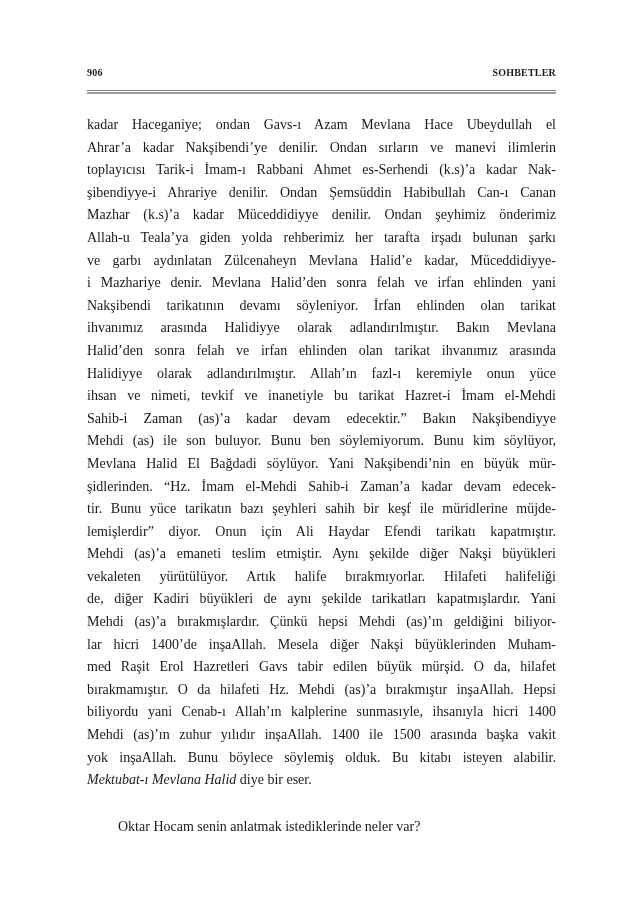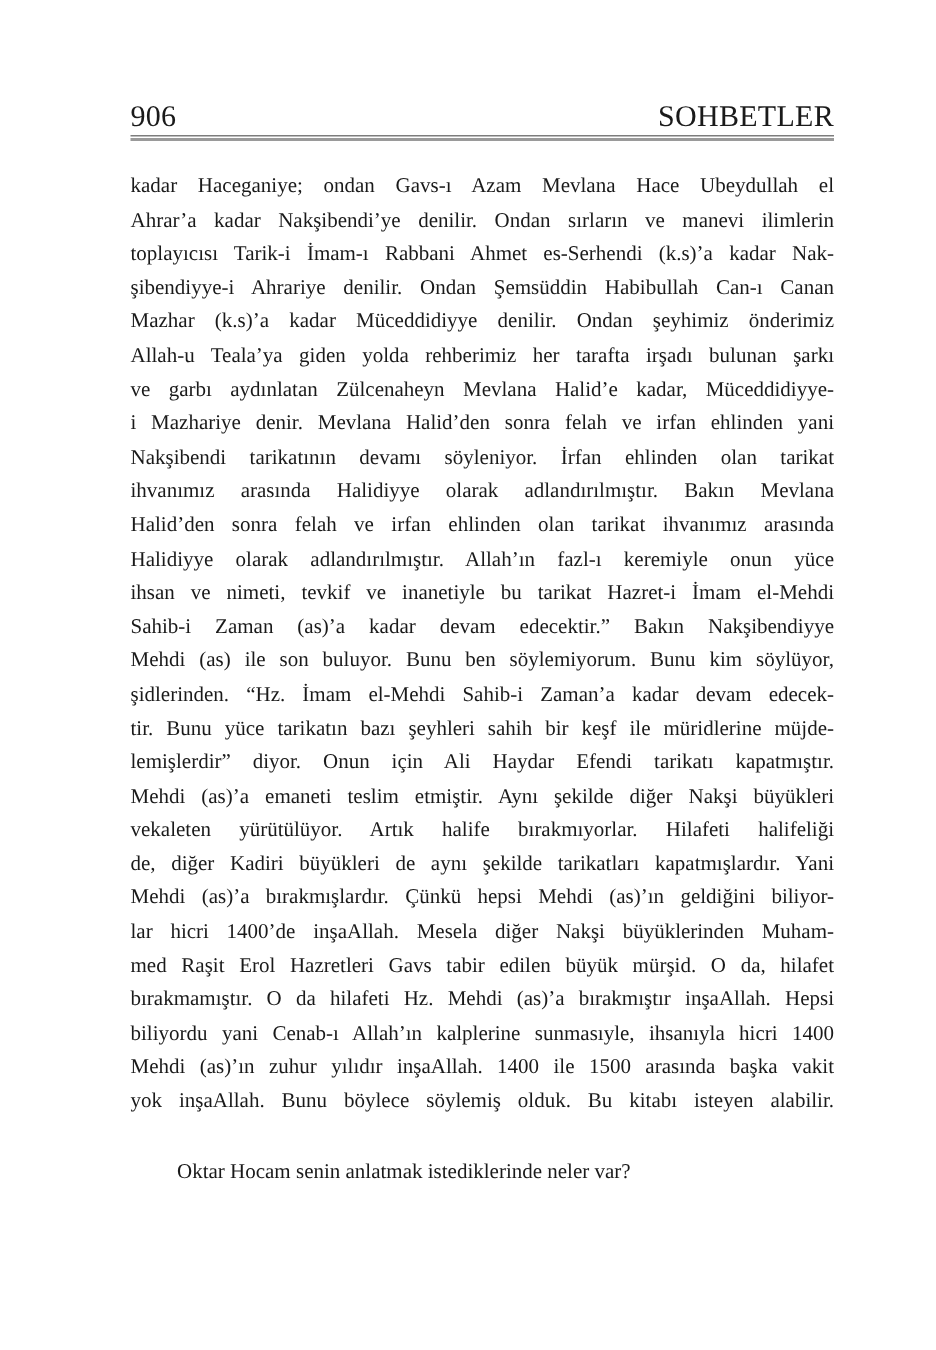--- a/index.html
+++ b/index.html
@@ -1,19 +1,19 @@
 <!DOCTYPE html>
 <html><head>
   <meta charset="utf-8">
   <style>
     html, body { margin: 0; padding: 0; background: #ffffff; }
     body { width: 624px; height: 900px; position: relative; overflow: hidden;
       font-family: "Liberation Serif", "DejaVu Serif", serif; color: #1a1a1a; }
     .header { position: absolute; left: 87px; top: 67px; width: 469px; height: 20px; }
-    .page-number, .running-title { position: absolute; top: 0; font-weight: normal; font-size: 20px; letter-spacing: 0.2px; }
+    .page-number, .running-title { position: absolute; top: 0; font-weight: bold; font-size: 10px; letter-spacing: 0.2px; }
     .page-number { left: 0; }
     .running-title { right: 0; margin-left: 17px; }
     .rule { position: absolute; left: 87px; width: 469px; background: #7d7d7d; }
     .rule.top { top: 90px; height: 1px; }
     .rule.bottom { top: 92px; height: 2px; background: #9a9a9a; }
     .body-text { position: absolute; left: 87px; top: 114px; width: 469px; font-size: 14px; line-height: 22.6px; }
     .para { margin: 0; text-align: justify; hyphens: manual; }
     .para .line { display: block; text-align: justify; text-align-last: justify; white-space: nowrap; }
     .para .line.last { text-align-last: left; }
     .para2 { margin: 24px 0 0 0; text-indent: 31px; }
@@ -39,28 +39,30 @@
       <span class="line">Allah-u Teala’ya giden yolda rehberimiz her tarafta irşadı bulunan şarkı</span>
       <span class="line">ve garbı aydınlatan Zülcenaheyn Mevlana Halid’e kadar, Müceddidiyye-</span>
       <span class="line">i Mazhariye denir. Mevlana Halid’den sonra felah ve irfan ehlinden yani</span>
       <span class="line">Nakşibendi tarikatının devamı söyleniyor. İrfan ehlinden olan tarikat</span>
       <span class="line">ihvanımız arasında Halidiyye olarak adlandırılmıştır. Bakın Mevlana</span>
       <span class="line">Halid’den sonra felah ve irfan ehlinden olan tarikat ihvanımız arasında</span>
       <span class="line">Halidiyye olarak adlandırılmıştır. Allah’ın fazl-ı keremiyle onun yüce</span>
       <span class="line">ihsan ve nimeti, tevkif ve inanetiyle bu tarikat Hazret-i İmam el-Mehdi</span>
       <span class="line">Sahib-i Zaman (as)’a kadar devam edecektir.” Bakın Nakşibendiyye</span>
       <span class="line">Mehdi (as) ile son buluyor. Bunu ben söylemiyorum. Bunu kim söylüyor,</span>
+      <span class="line">Mevlana Halid El Bağdadi söylüyor. Yani Nakşibendi’nin en büyük mür-</span>
       <span class="line">şidlerinden. “Hz. İmam el-Mehdi Sahib-i Zaman’a kadar devam edecek-</span>
       <span class="line">tir. Bunu yüce tarikatın bazı şeyhleri sahih bir keşf ile müridlerine müjde-</span>
       <span class="line">lemişlerdir” diyor. Onun için Ali Haydar Efendi tarikatı kapatmıştır.</span>
       <span class="line">Mehdi (as)’a emaneti teslim etmiştir. Aynı şekilde diğer Nakşi büyükleri</span>
       <span class="line">vekaleten yürütülüyor. Artık halife bırakmıyorlar. Hilafeti halifeliği</span>
       <span class="line">de, diğer Kadiri büyükleri de aynı şekilde tarikatları kapatmışlardır. Yani</span>
       <span class="line">Mehdi (as)’a bırakmışlardır. Çünkü hepsi Mehdi (as)’ın geldiğini biliyor-</span>
       <span class="line">lar hicri 1400’de inşaAllah. Mesela diğer Nakşi büyüklerinden Muham-</span>
       <span class="line">med Raşit Erol Hazretleri Gavs tabir edilen büyük mürşid. O da, hilafet</span>
       <span class="line">bırakmamıştır. O da hilafeti Hz. Mehdi (as)’a bırakmıştır inşaAllah. Hepsi</span>
       <span class="line">biliyordu yani Cenab-ı Allah’ın kalplerine sunmasıyle, ihsanıyla hicri 1400</span>
       <span class="line">Mehdi (as)’ın zuhur yılıdır inşaAllah. 1400 ile 1500 arasında başka vakit</span>
       <span class="line">yok inşaAllah. Bunu böylece söylemiş olduk. Bu kitabı isteyen alabilir.</span>
+      <span class="line last"><em>Mektubat-ı Mevlana Halid</em><span style="white-space: pre;"> diye bir eser.</span></span>
     </div>
   <p class="para para2">Oktar Hocam senin anlatmak istediklerinde neler var?</p>
 </div>
 
 </body></html>

